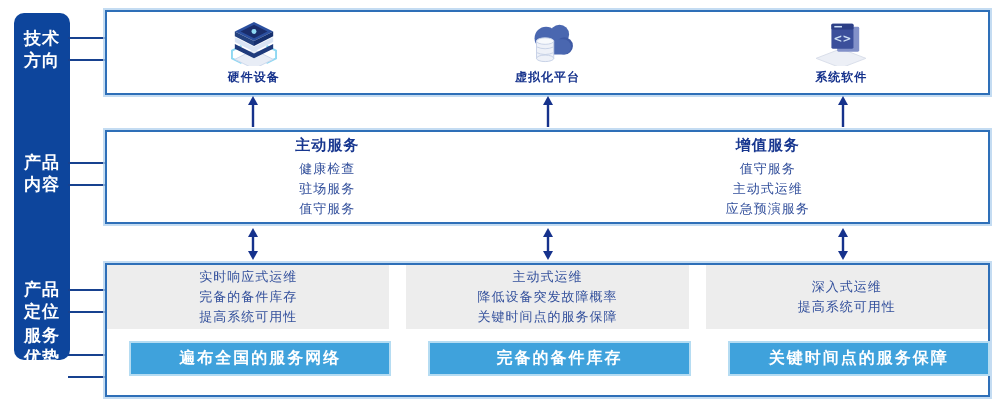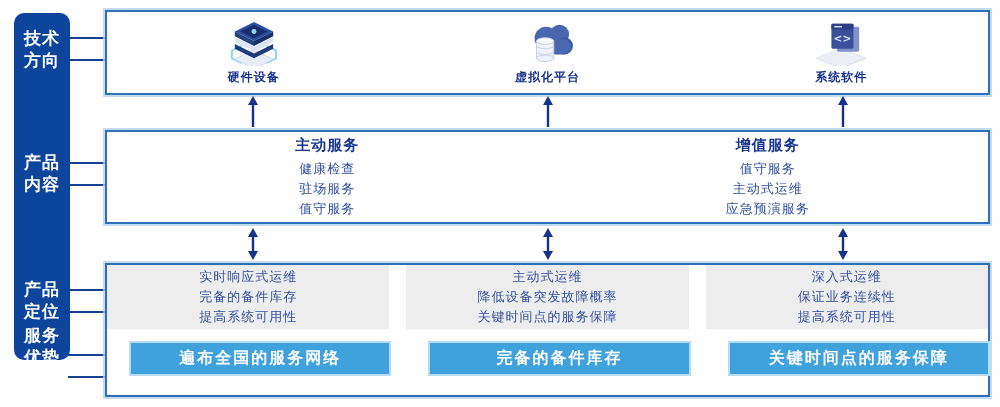--- a/index.html
+++ b/index.html
@@ -192,20 +192,19 @@
         <div class="pitem">主动式运维</div>
         <div class="pitem">降低设备突发故障概率</div>
         <div class="pitem">关键时间点的服务保障</div>
       </div>
       <div class="bar">完备的备件库存</div>
     </div>
 
     <div class="bcol">
       <div class="panel">
         <div class="pitem">深入式运维</div>
-        <div class="pitem">保证业务连续性</div>
         <div class="pitem">提高系统可用性</div>
       </div>
       <div class="bar">关键时间点的服务保障</div>
     </div>
   </div>
 
 </div>
 
 </body></html>

